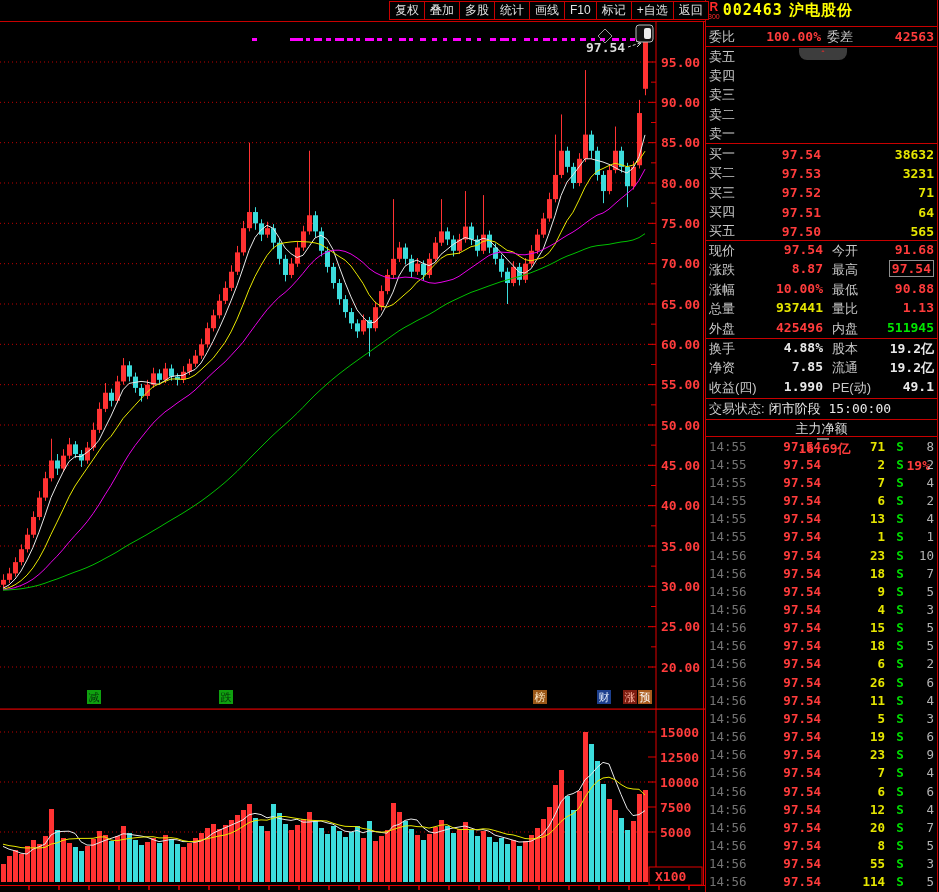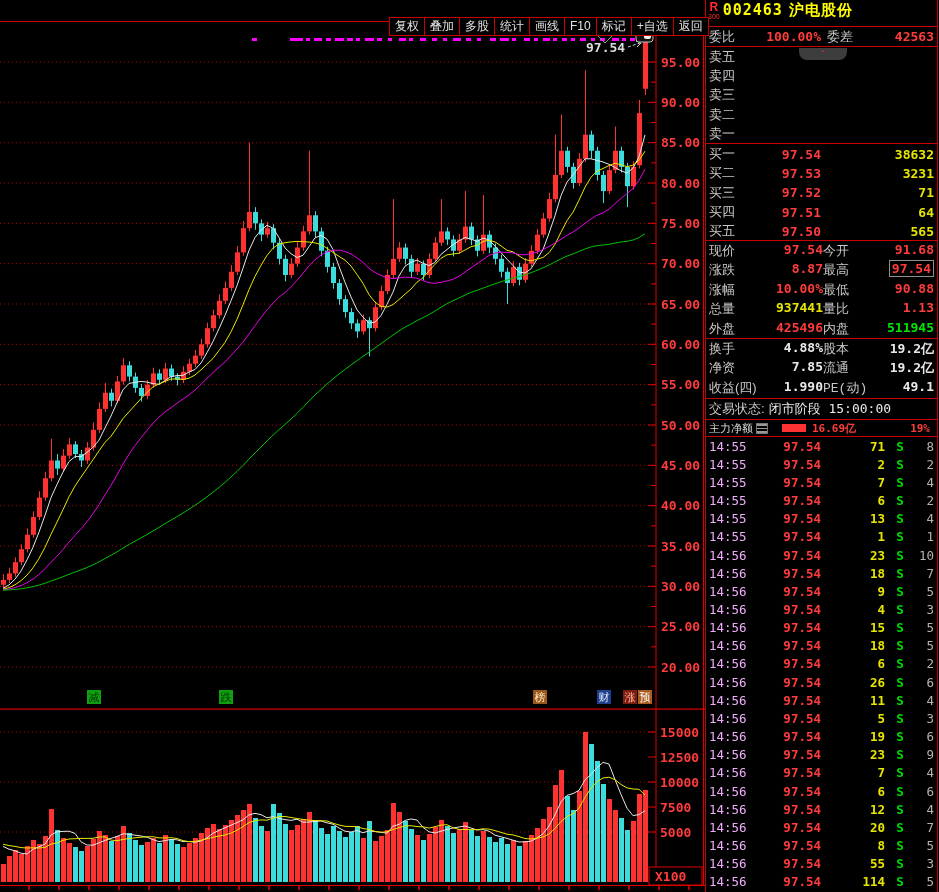--- a/index.html
+++ b/index.html
@@ -2,21 +2,21 @@
 <html><head>
 <meta charset="utf-8">
 <title>沪电股份</title>
 <style>
   html,body{margin:0;padding:0;background:#000;}
   body{position:relative;width:939px;height:892px;overflow:hidden;
        font-family:"Liberation Sans",sans-serif;}
   .mono{font-family:"DejaVu Sans Mono",monospace;}
 
   
-  .toolbar{position:absolute;left:389px;top:17px;height:19px;display:flex;z-index:5;}
+  .toolbar{position:absolute;left:389px;top:1px;height:19px;display:flex;z-index:5;}
   .tbtn{border:1px solid #c80000;border-left:none;color:#e2e2e2;font-size:12px;
         line-height:17px;padding:0 5px;background:#000;white-space:nowrap;cursor:default;}
   .tbtn:first-child{border-left:1px solid #c80000;}
   .tool-underline{position:absolute;left:0;top:21px;width:705px;height:1px;background:#c80000;}
 
   
   #main-chart{position:absolute;left:0;top:21px;}
   #vol-chart{position:absolute;left:0;top:710px;}
   .bottom-strip{position:absolute;left:0;top:886px;width:705px;height:6px;background:#000;
      background-image:repeating-linear-gradient(90deg,transparent 0 28px,#b40000 28px 30px);
@@ -45,44 +45,44 @@
   .lvl-vol{flex:1;text-align:right;color:#e6e600;font-weight:bold;}
   .lvl-sep{height:0;border-top:1px solid #c80000;}
   .drop-tab{position:absolute;left:93px;top:1px;width:48px;height:12px;background:#3d3d3d;
             border-radius:0 0 8px 8px;display:flex;align-items:center;justify-content:center;}
   .drop-tab .chev{color:#ff2a2a;font-size:9px;line-height:9px;}
 
   .p-quote{height:98px;border-bottom:1px solid #c80000;box-sizing:border-box;padding-top:1px;}
   .q-row{height:19.4px;display:flex;font-size:13px;padding:0 3px;}
   .q-l1{width:52px;color:#c8c8c8;}
   .q-v1{width:62px;text-align:right;font-weight:bold;}
-  .q-l2{width:50px;margin-left:0;color:#c8c8c8;font-family:Liberation Mono, monospace;}
+  .q-l2{width:50px;margin-left:9px;color:#c8c8c8;}
   .q-v2{flex:1;text-align:right;font-weight:bold;}
   .c-red{color:#ff3c3c;} .c-yellow{color:#e6e600;} .c-green{color:#00e600;} .c-white{color:#e8e8e8;}
   .boxed{border:1px solid #8f8f8f;padding:0 2px;}
 
   .p-stats{height:60px;border-bottom:1px solid #c80000;box-sizing:border-box;padding-top:1px;}
   .p-status{height:21px;border-bottom:1px solid #c80000;box-sizing:border-box;
             display:flex;align-items:center;font-size:13px;padding:0 3px;}
   .p-status .lab{color:#c8c8c8;margin-right:4px;text-align:right;}
   .p-status .val{color:#e8e8e8;}
 
   .p-funds{height:17px;border-bottom:1px solid #c80000;box-sizing:border-box;
-           display:flex;align-items:center;font-size:11px;padding:0 3px;}
+           display:flex;align-items:center;font-size:13px;padding:0 3px;flex-direction:column;}
   .p-funds .lab{color:#dcdcdc;}
   .list-icon{width:10px;height:9px;margin-left:3px;
      background:linear-gradient(#9a9a9a 0 1.5px,transparent 1.5px 3.5px,#9a9a9a 3.5px 5px,transparent 5px 7px,#9a9a9a 7px 8.5px,transparent 8.5px);
      border:1px solid #777;}
   .funds-bar{width:24px;height:8px;background:#ff3232;margin-left:14px;}
   .p-funds .fv{color:#ff3c3c;font-weight:bold;margin-left:6px;}
   .p-funds .fp{color:#ff3c3c;font-weight:bold;margin-left:auto;padding-right:4px;}
 
   .p-trades{height:454px;overflow:hidden;}
   .t-row{height:18.16px;display:flex;align-items:center;font-size:12.5px;padding:0 3px 0 3px;}
-  .t-time{width:40px;color:#f0abfc;}
+  .t-time{width:40px;color:#737373;}
   .t-price{width:72px;text-align:right;color:#ff3c3c;font-weight:bold;}
   .t-vol{width:64px;text-align:right;color:#e6e600;font-weight:bold;}
   .t-dir{width:30px;text-align:center;color:#00dc00;font-weight:bold;}
   .t-cnt{flex:1;text-align:right;color:#b4b4b4;}
 </style>
 </head>
 <body>
 
 <div class="toolbar">
   <div class="tbtn">复权</div>

